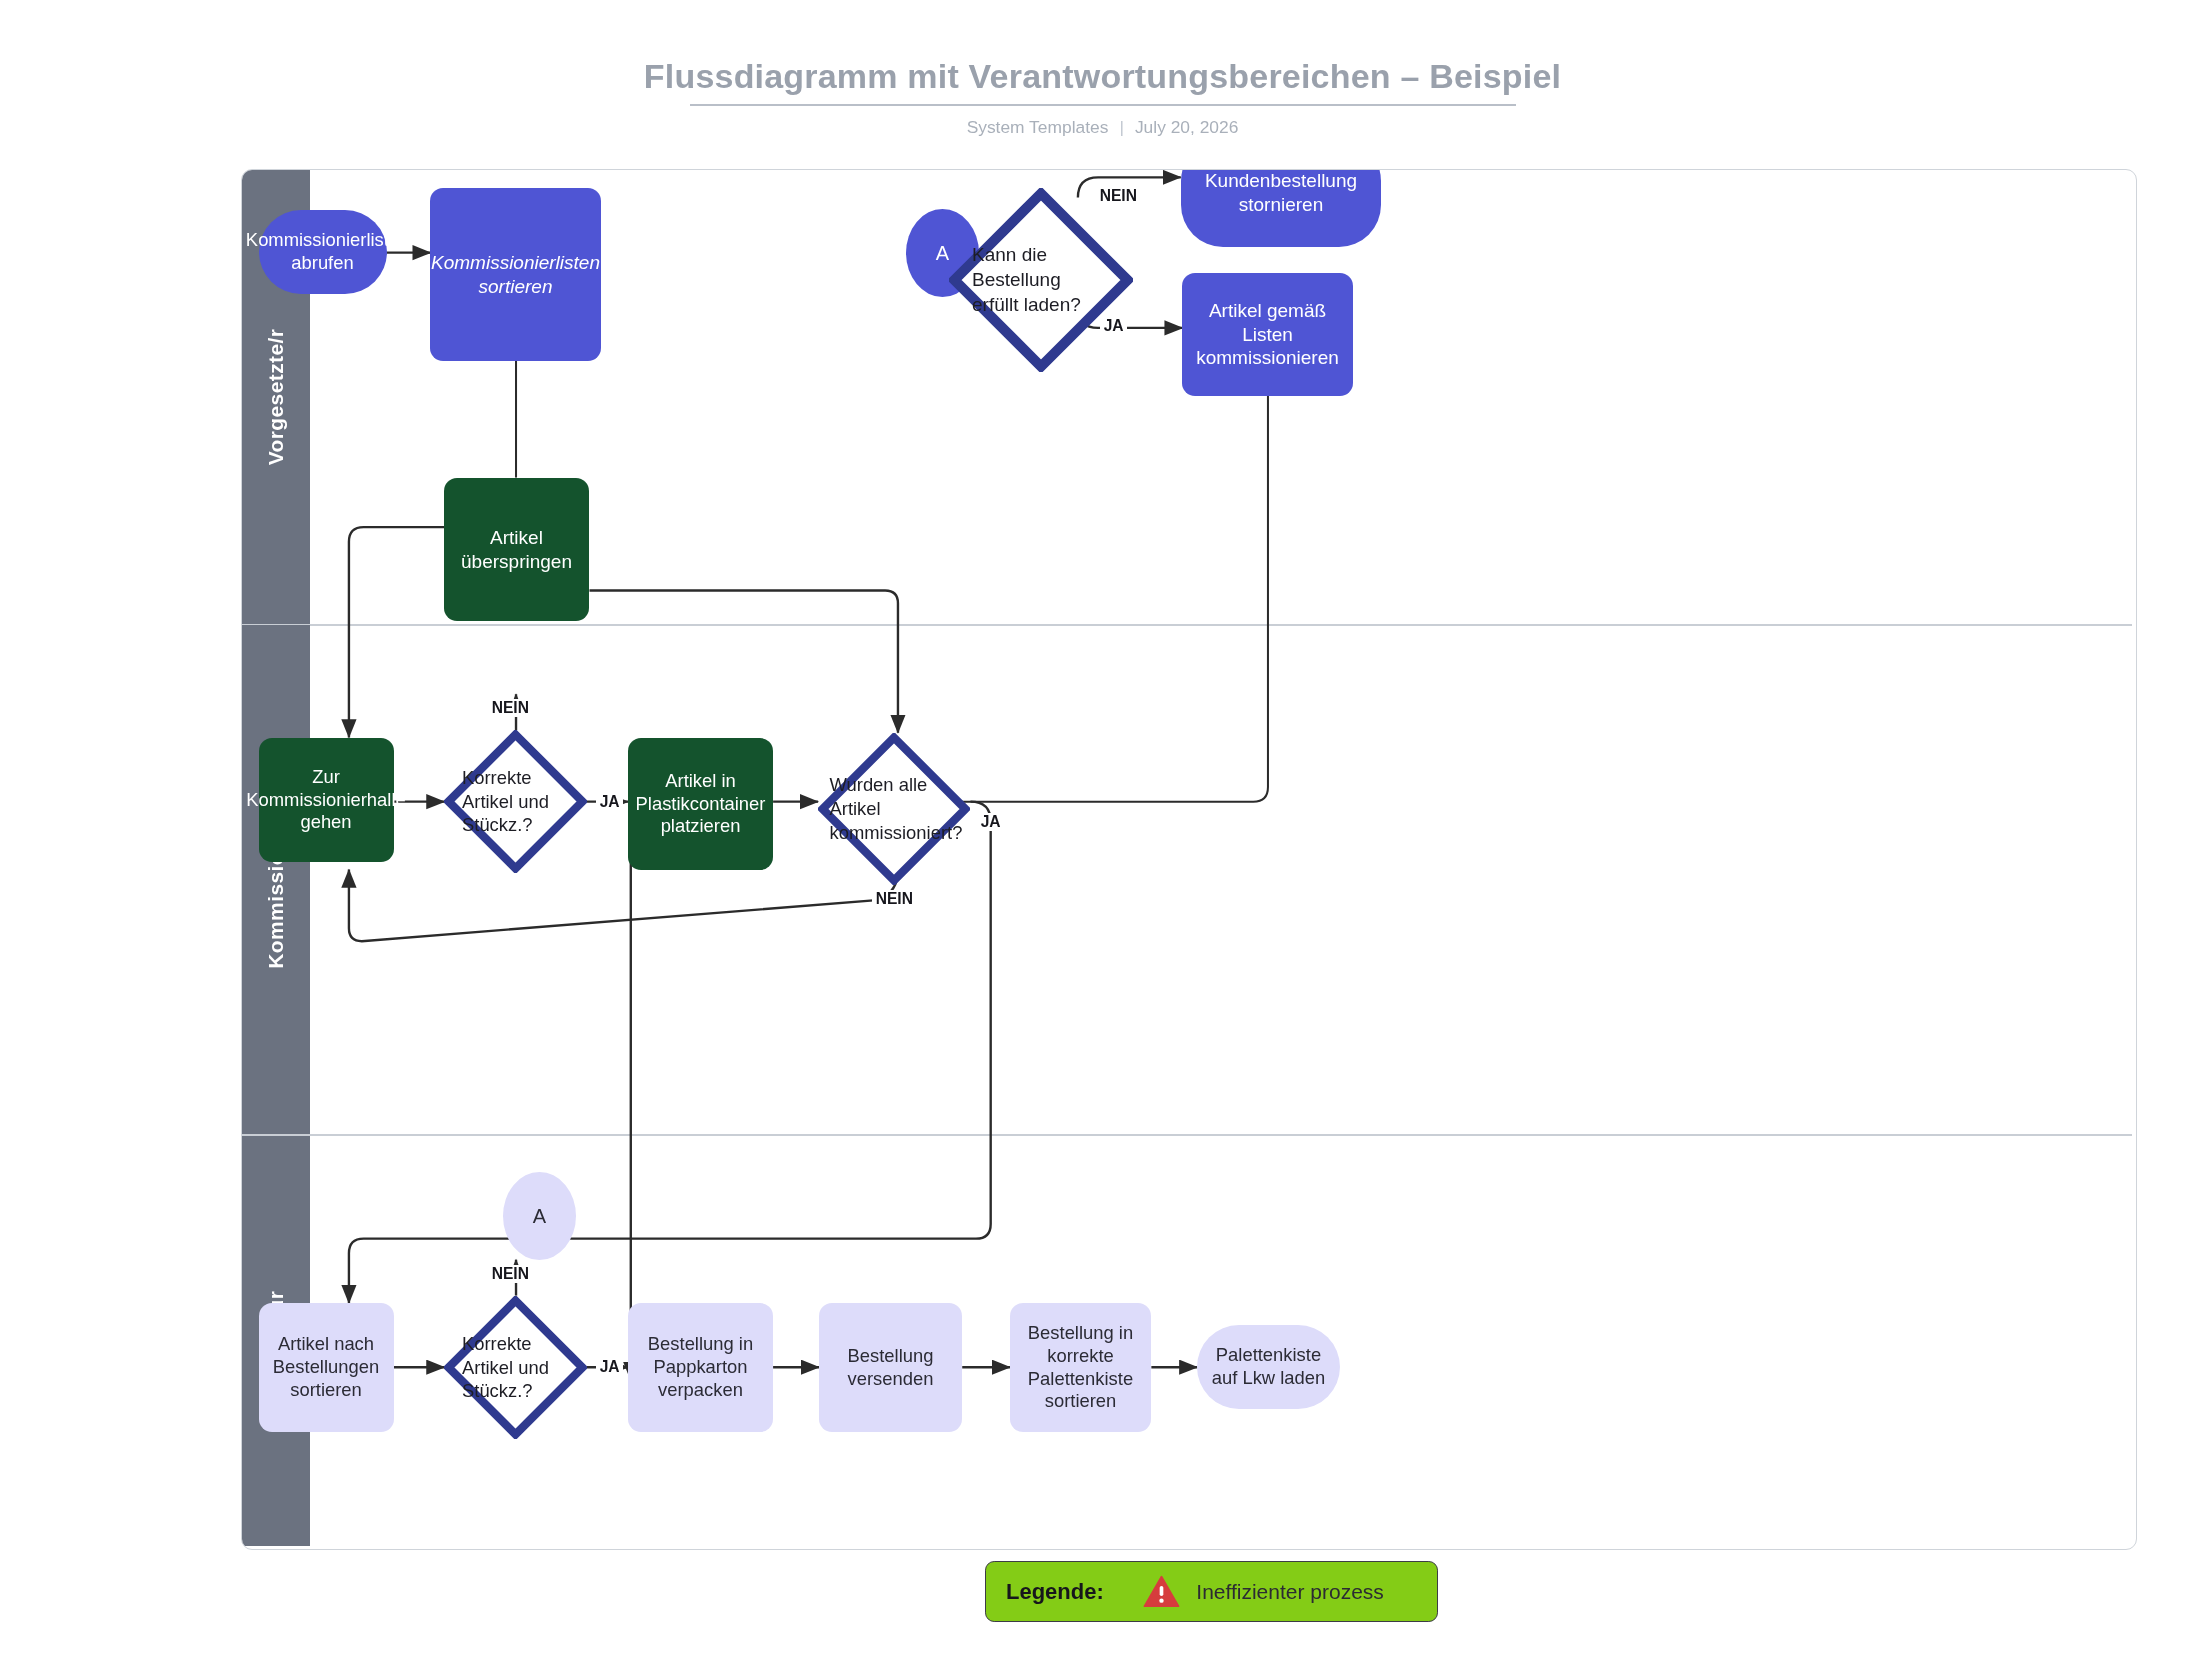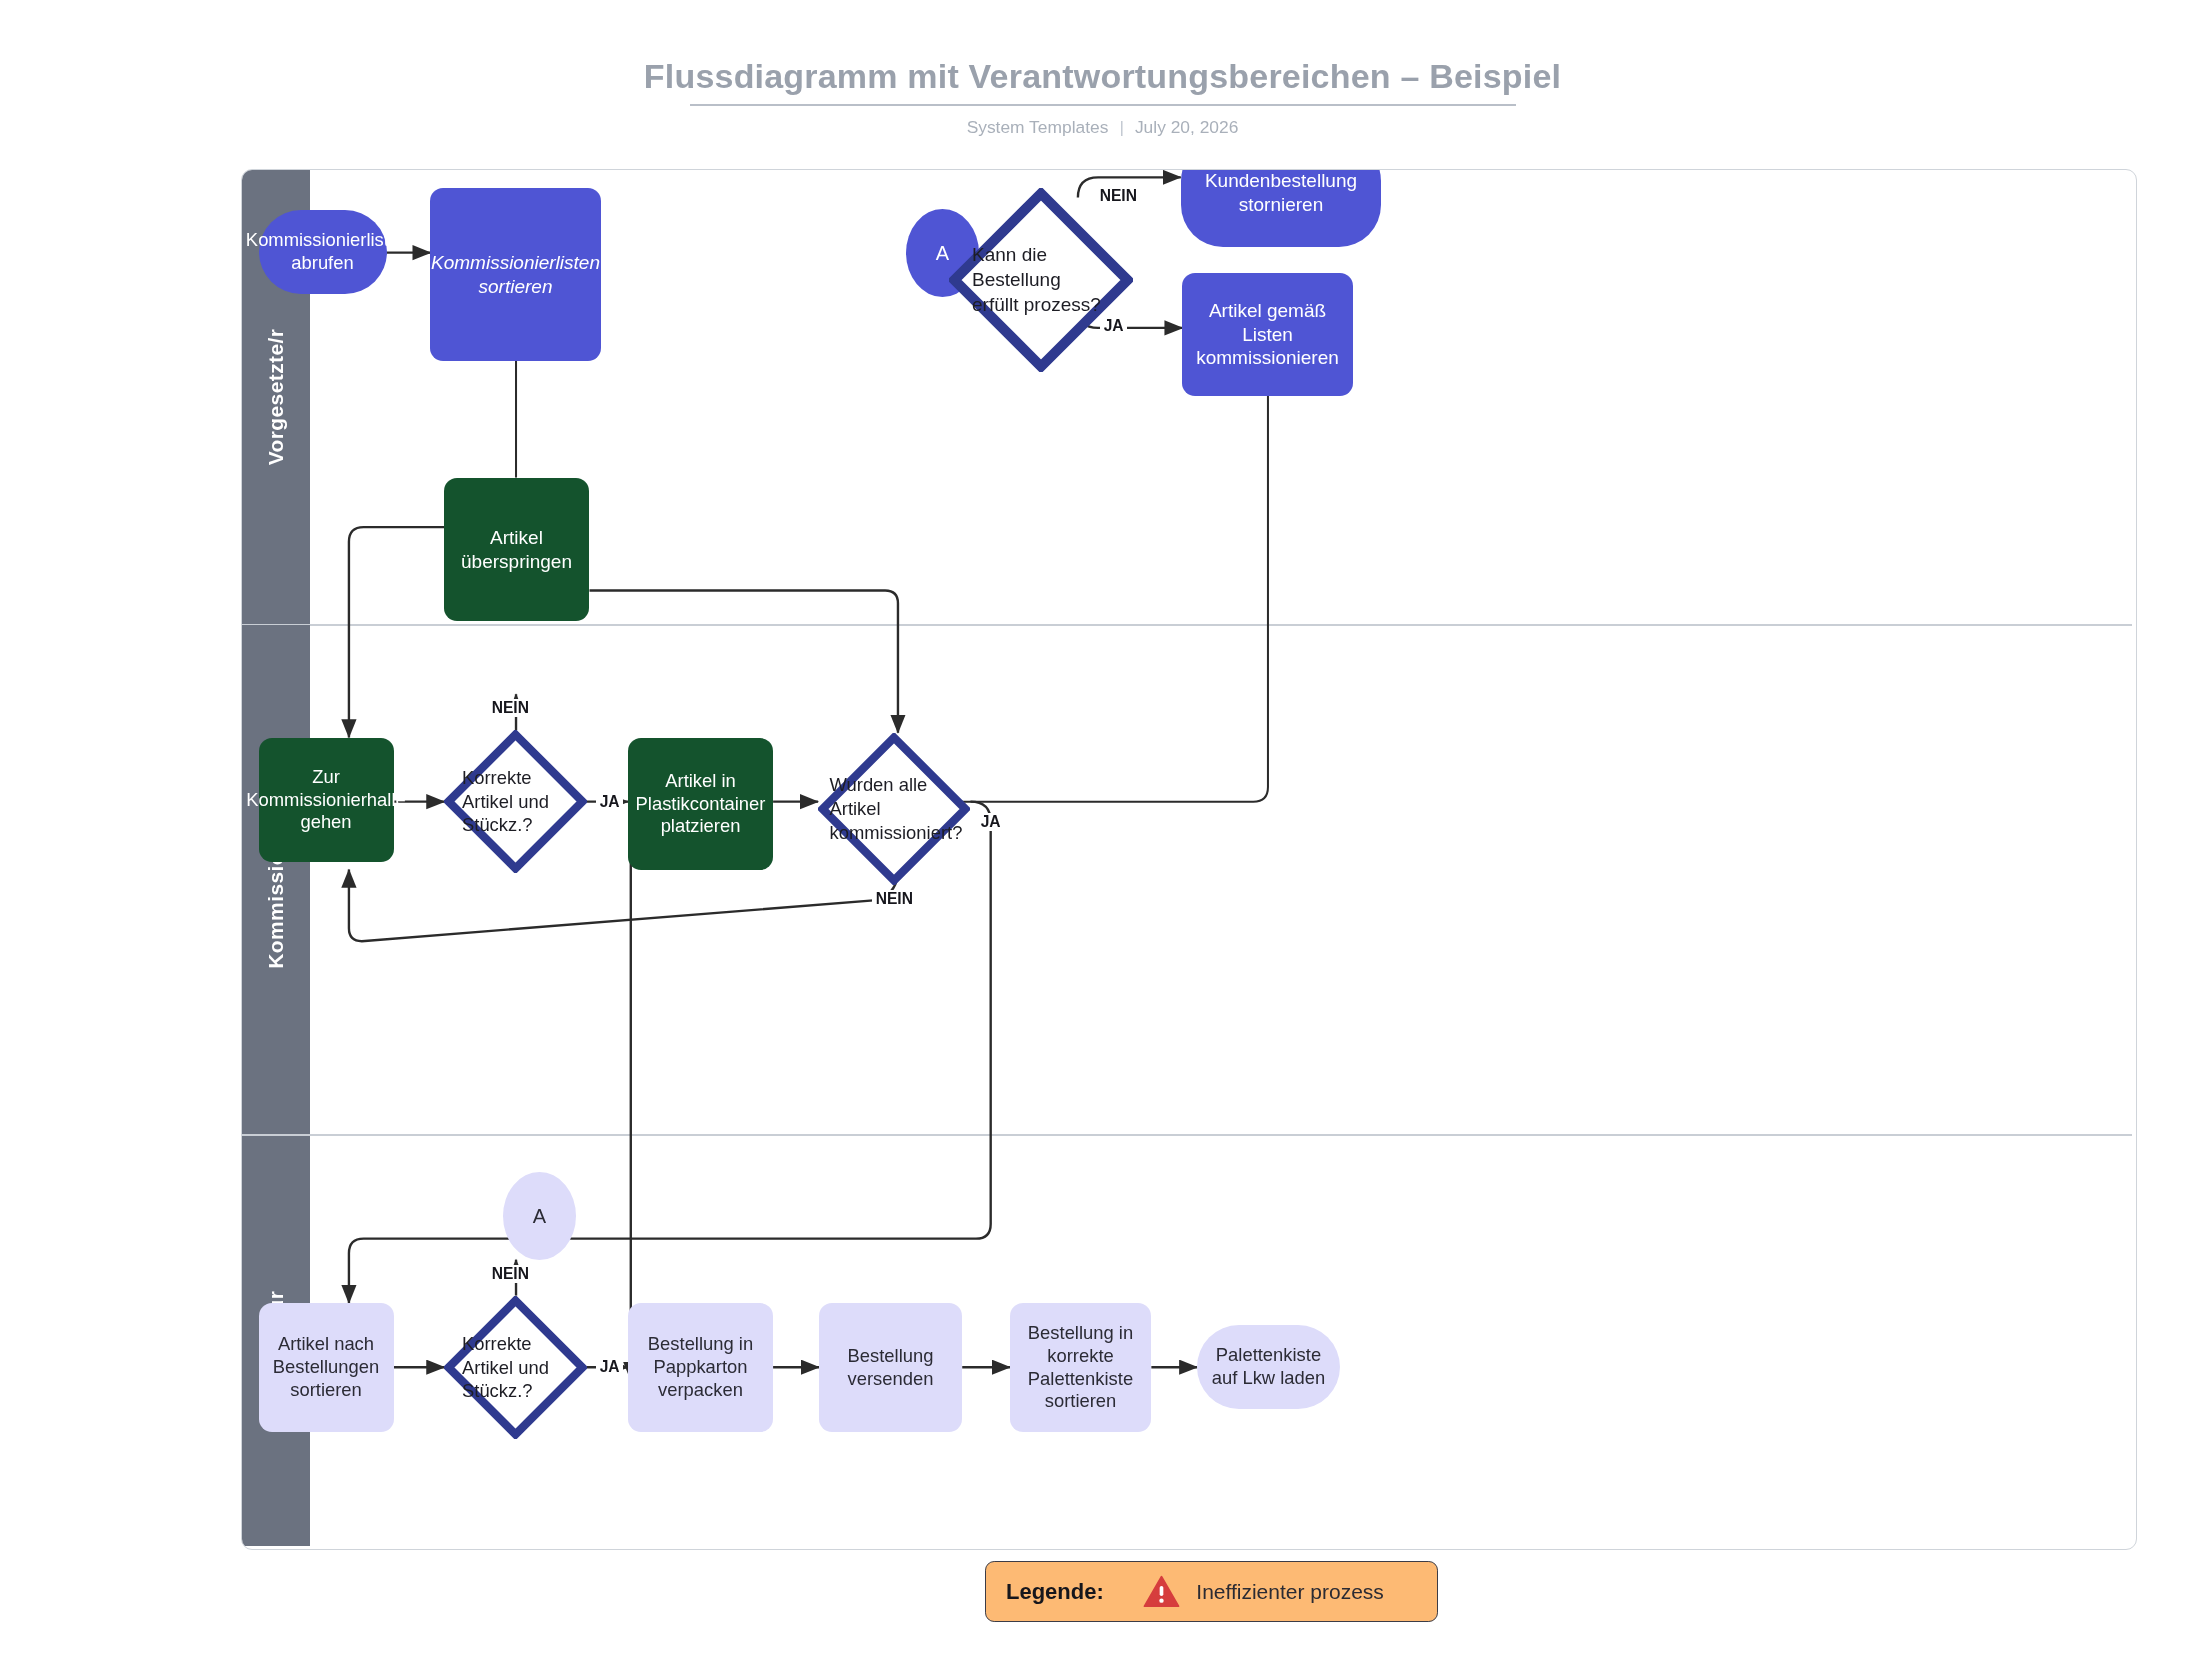--- a/index.html
+++ b/index.html
@@ -62,21 +62,21 @@
   }
 
   .elabel{
     position:absolute;font-size:15.6px;font-weight:bold;color:#16161c;
     background:#ffffff;padding:0 3.7px;white-space:nowrap;
   }
 
   
   #legend{
     position:absolute;left:985px;top:1561px;width:453px;height:61px;
-    border:1.8px solid #3c3c46;border-radius:9.2px;background:#fdba74;
+    border:1.8px solid #3c3c46;border-radius:9.2px;background:#84cc16;
     display:flex;align-items:center;box-sizing:border-box;padding:4px 20px;
   }
   #legend .lg-title{font-size:22px;font-weight:bold;color:#16161c;}
   #legend .lg-icon{margin-left:39px;display:flex;align-items:center;}
   #legend .lg-text{margin-left:16.5px;font-size:21px;color:#2b2b33;}
 </style>
 </head>
 <body>
 
 <div id="header">
@@ -174,21 +174,21 @@
   </div>
 
   <div class="node oval n-dark" style="left:664px;top:39px;width:73px;height:88px;font-size:20px;">
     <span>A</span>
   </div>
 
   <div class="diamond" style="position:absolute;left:707px;top:18.4px;width:184px;height:184px;display:flex;align-items:center;justify-content:center;">
     <svg class="dshape" viewBox="0 0 200 200">
       <polygon points="100,6 194,100 100,194 6,100" fill="#ffffff" stroke="#2f3a8f" stroke-width="11"></polygon>
     </svg>
-    <span class="dlabel" style="width:138px;">Kann die Bestellung erfüllt prozess?</span>
+    <span class="dlabel" style="width:138px;">Kann die Bestellung erfüllt laden?</span>
   </div>
 
   <div class="node term n-dark" style="left:939px;top:-31px;width:200px;height:108px;font-size:19px;">
     <span>Kundenbestellung stornieren</span>
   </div>
 
   <div class="node rect n-dark" style="left:940px;top:103px;width:171px;height:123px;font-size:19px;">
     <span>Artikel gemäß Listen kommissionieren</span>
   </div>
 

